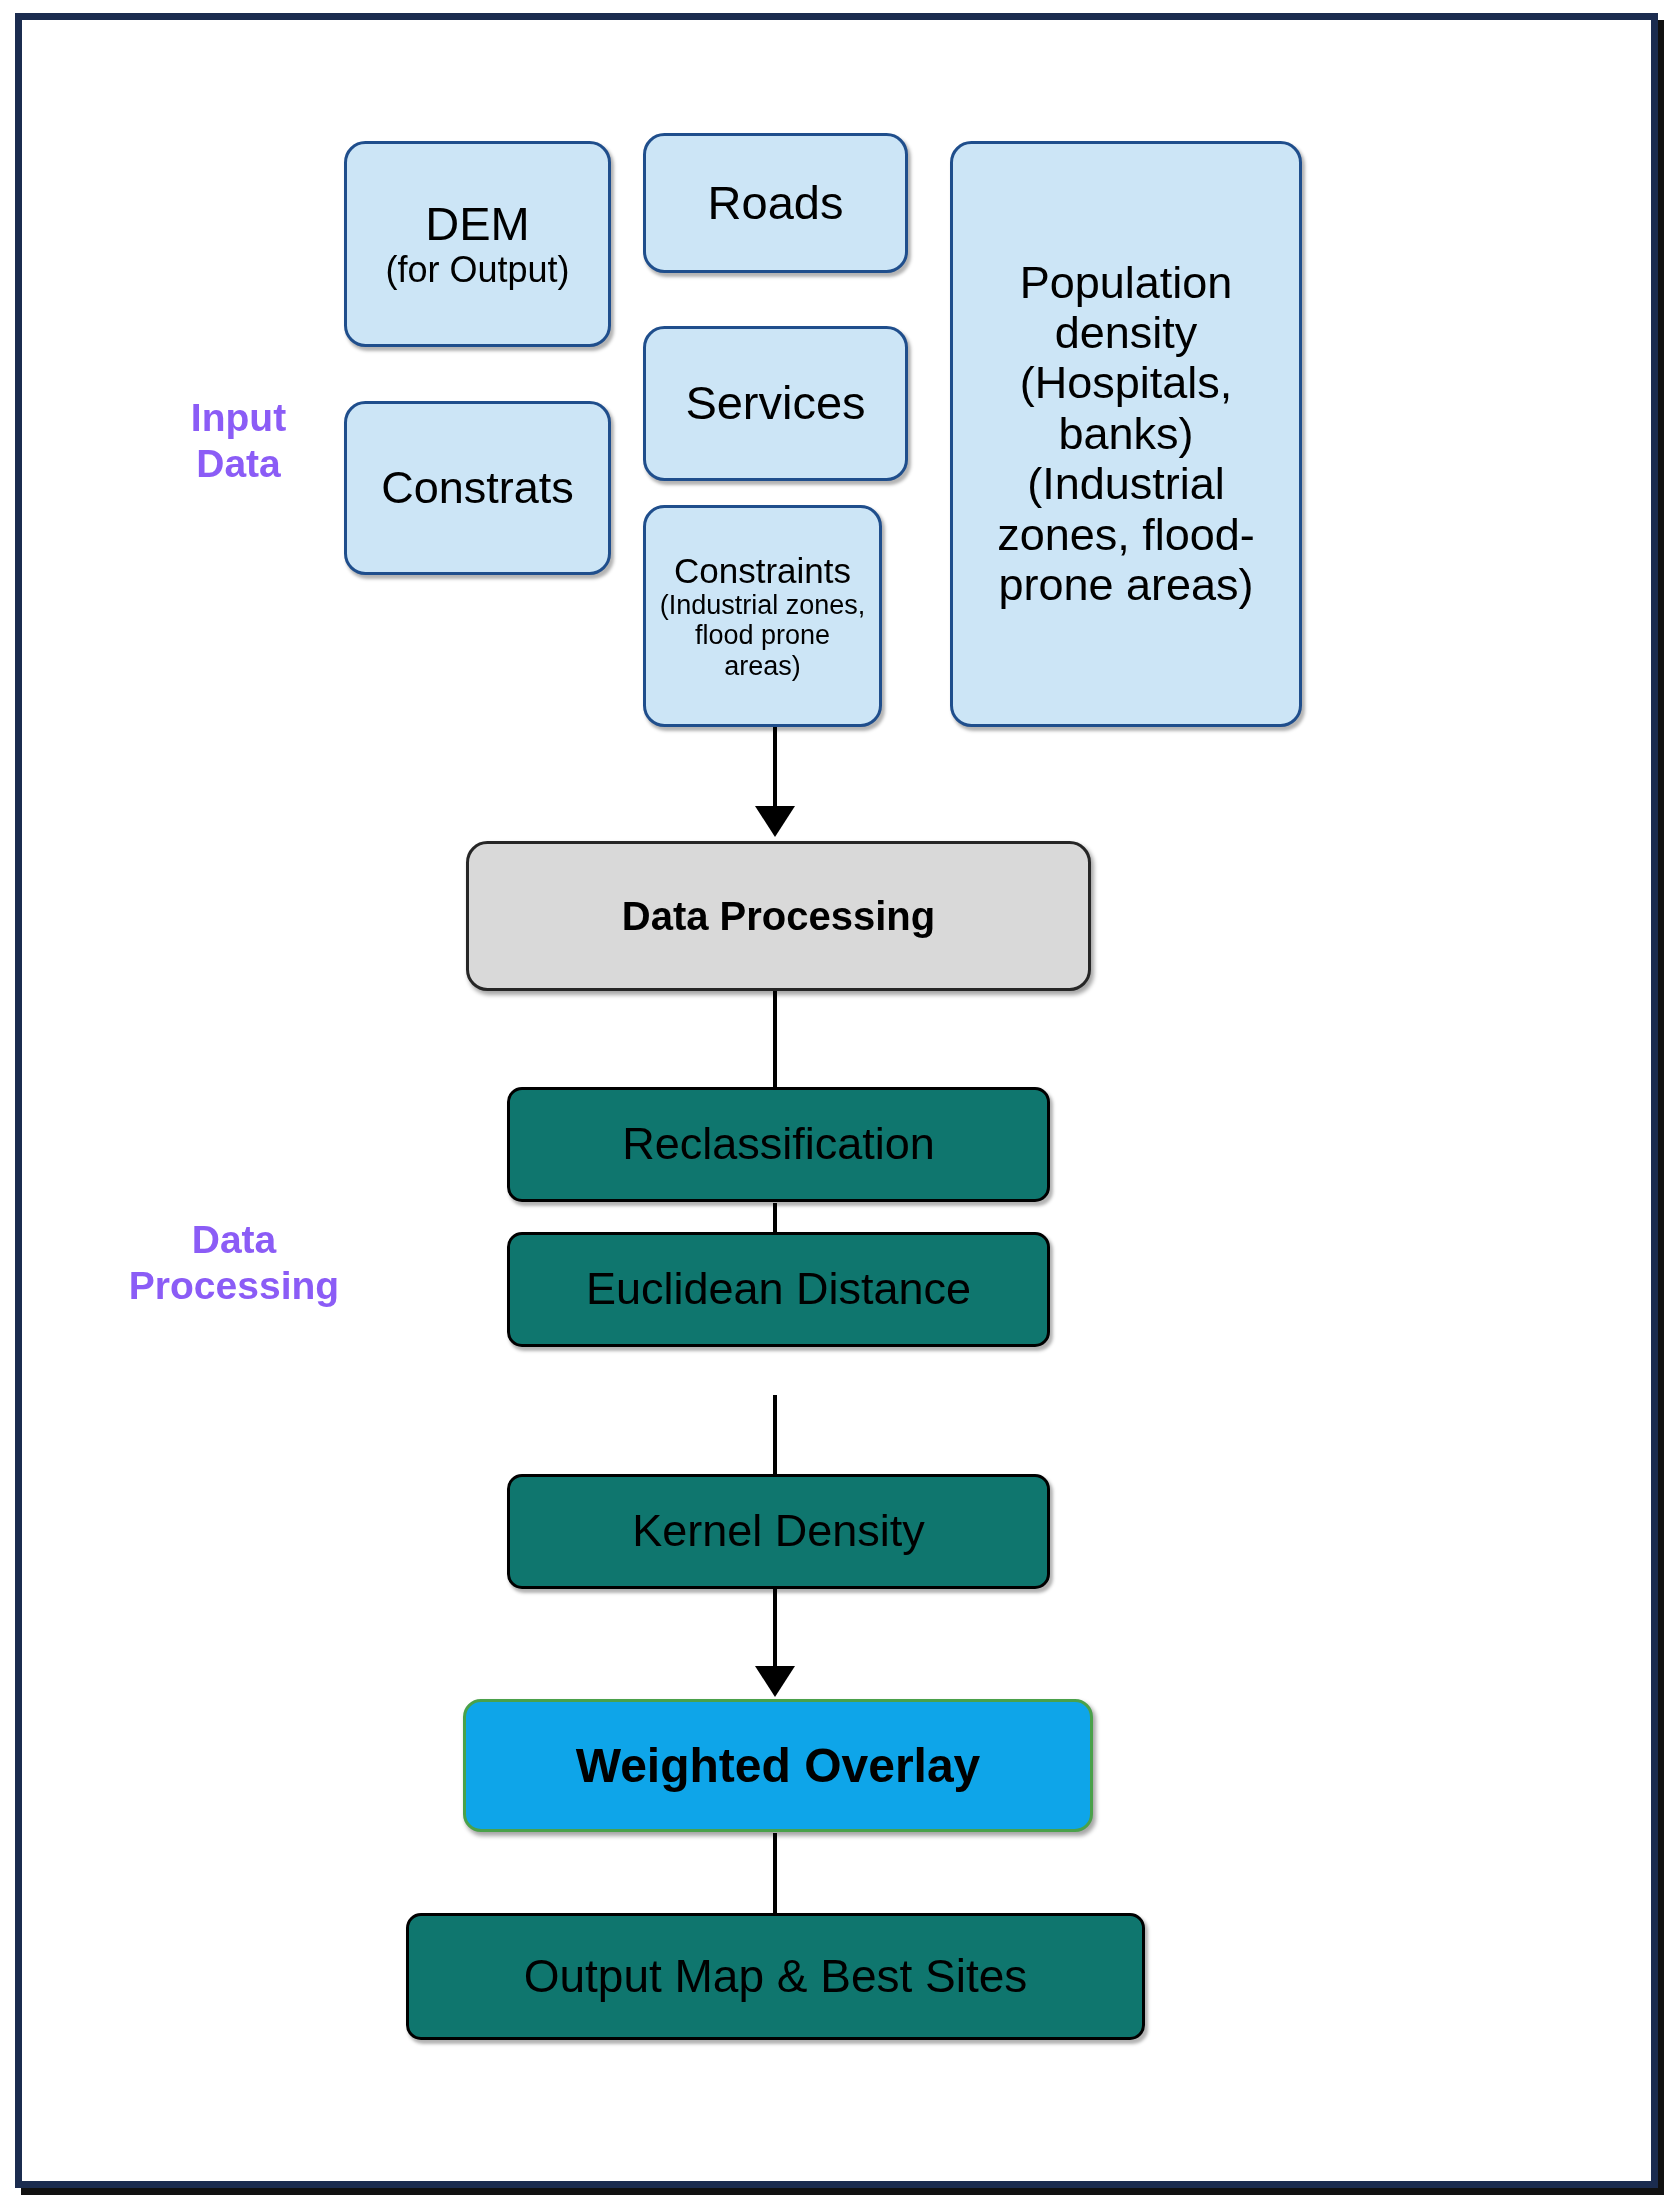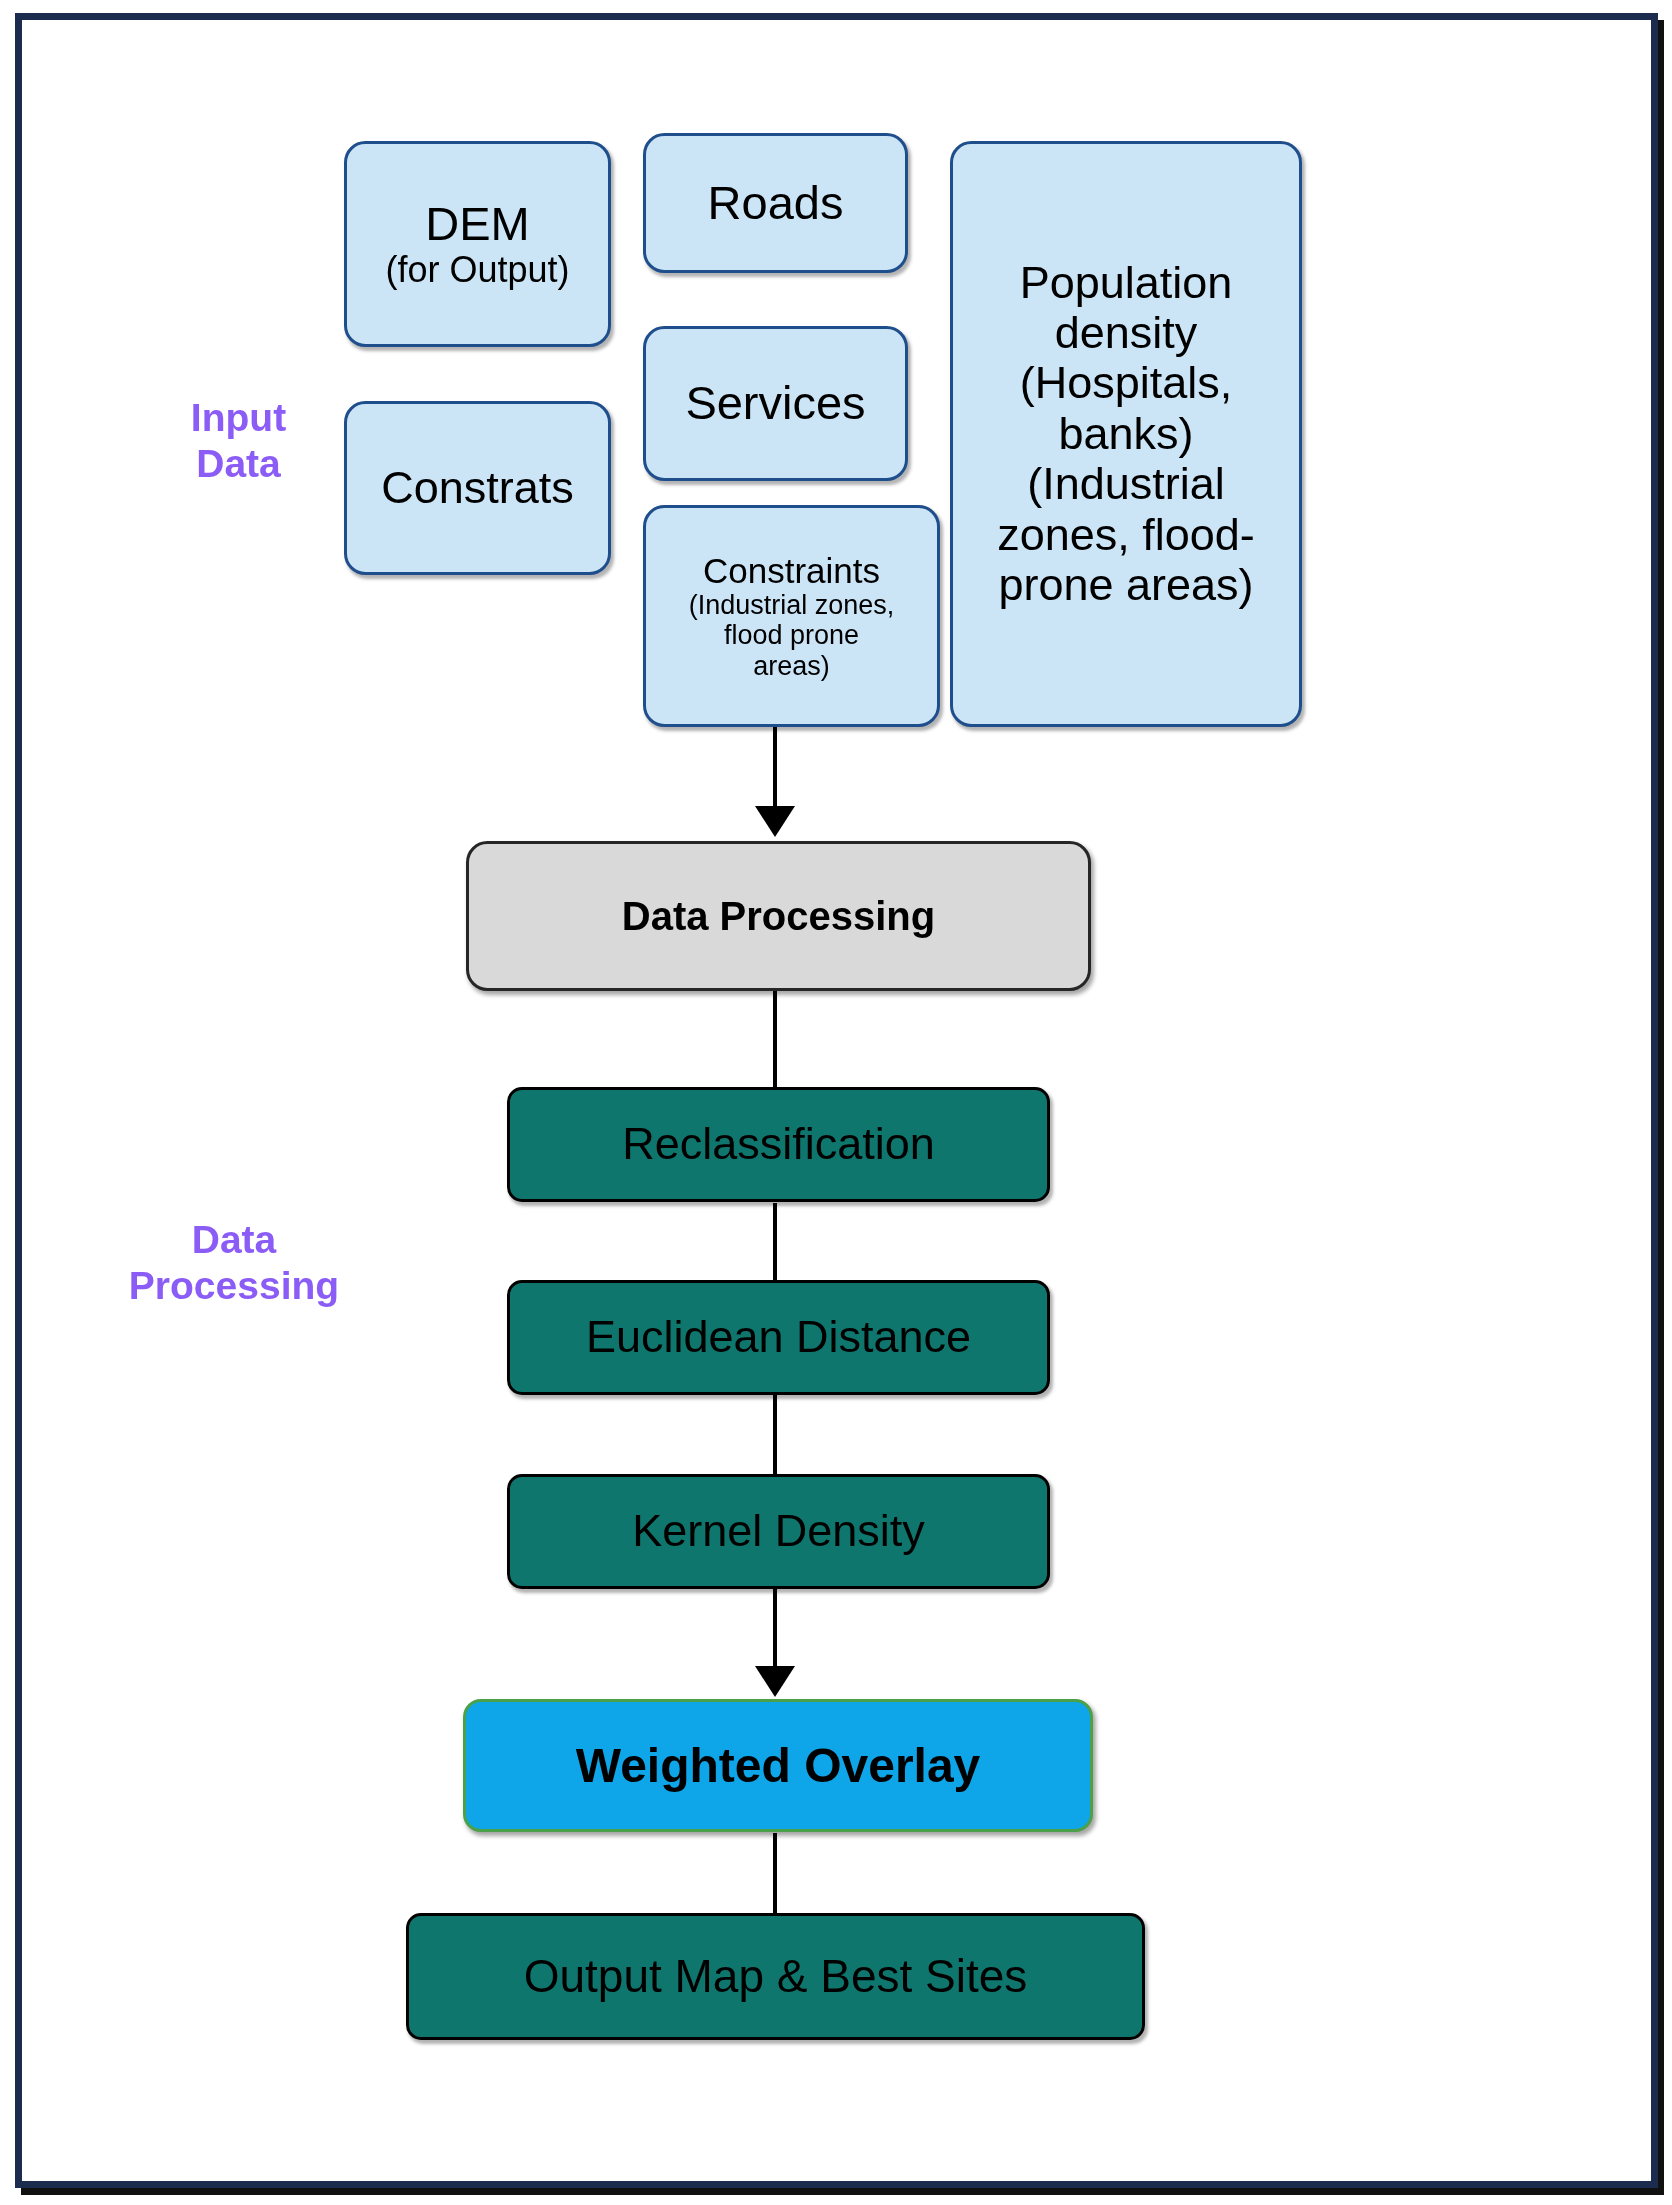--- a/index.html
+++ b/index.html
@@ -167,21 +167,21 @@
       <div class="fs-roads">Roads</div>
     </div>
   </div>
 
   <div class="node blue" style="left:643px; top:326px; width:265px; height:155px;">
     <div class="node-inner">
       <div class="fs-services">Services</div>
     </div>
   </div>
 
-  <div class="node blue" style="left:643px; top:505px; width:297px; height:222px;">
+  <div class="node blue" style="left:643px; top:505px; width:239px; height:222px;">
     <div class="node-inner">
       <div class="fs-cons-main">Constraints</div>
       <div class="fs-cons-sub">(Industrial zones,</div>
       <div class="fs-cons-sub">flood prone</div>
       <div class="fs-cons-sub">areas)</div>
     </div>
   </div>
 
   <div class="node blue" style="left:950px; top:141px; width:352px; height:586px;">
     <div class="node-inner">
@@ -207,21 +207,21 @@
   <div class="vline" style="left:773px; top:990px; height:100px;"></div>
 
   <div class="node white" style="left:507px; top:1087px; width:543px; height:115px;">
     <div class="node-inner">
       <div class="fs-proc">Reclassification</div>
     </div>
   </div>
 
   <div class="vline" style="left:773px; top:1203px; height:79px;"></div>
 
-  <div class="node white" style="left:507px; top:1280px; width:543px; height:115px;">
+  <div class="node white" style="left:507px; top:1232px; width:543px; height:115px;">
     <div class="node-inner">
       <div class="fs-proc">Euclidean Distance</div>
     </div>
   </div>
 
   <div class="vline" style="left:773px; top:1395px; height:81px;"></div>
 
   <div class="node white" style="left:507px; top:1474px; width:543px; height:115px;">
     <div class="node-inner">
       <div class="fs-proc">Kernel Density</div>

